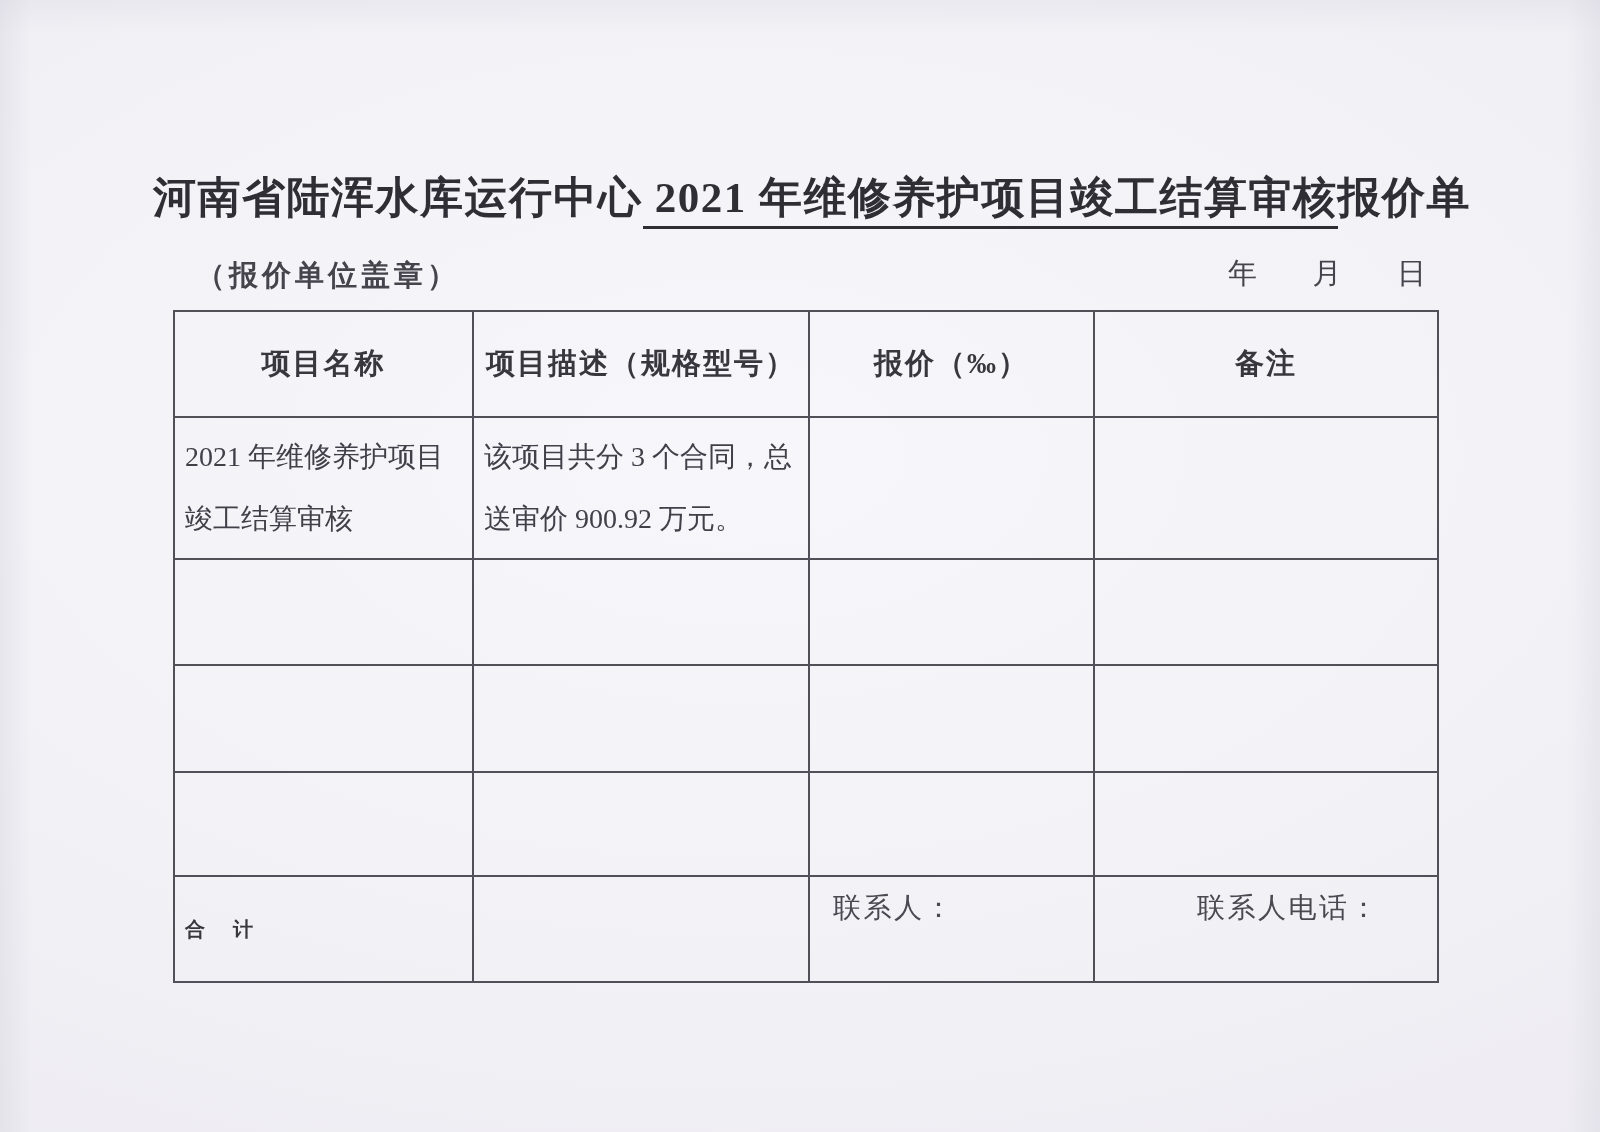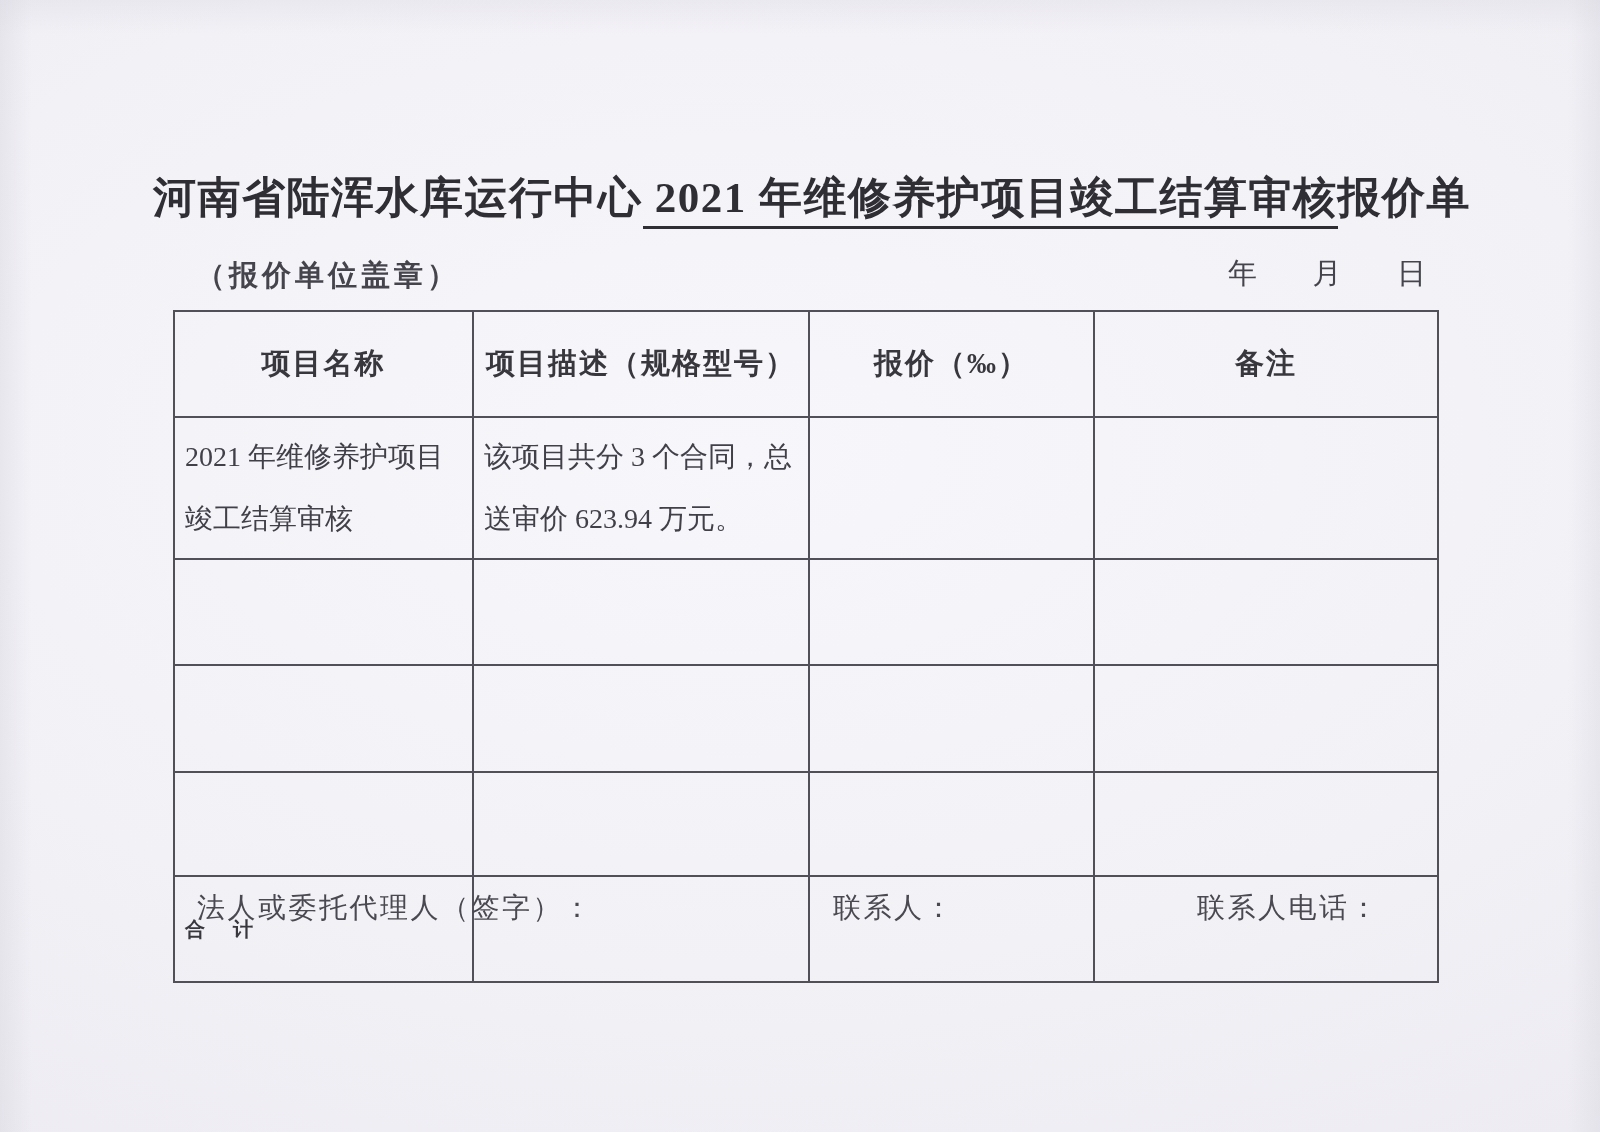--- a/index.html
+++ b/index.html
@@ -145,21 +145,21 @@
       <tr>
         <th>项目名称</th>
         <th>项目描述（规格型号）</th>
         <th>报价（‰）</th>
         <th>备注</th>
       </tr>
     </thead>
     <tbody>
       <tr class="row-data">
         <td>2021 年维修养护项目竣工结算审核</td>
-        <td>该项目共分 3 个合同，总送审价 623.94 万元。</td>
+        <td>该项目共分 3 个合同，总送审价 900.92 万元。</td>
         <td></td>
         <td></td>
       </tr>
       <tr class="row-empty-a">
         <td></td>
         <td></td>
         <td></td>
         <td></td>
       </tr>
       <tr class="row-empty-b">
@@ -176,17 +176,16 @@
       </tr>
       <tr class="row-total">
         <td class="total-cell">合　计</td>
         <td></td>
         <td></td>
         <td></td>
       </tr>
     </tbody>
   </table>
 
-  <span class="footer-label fl-legal">法人或委托代理人（签字）：</span>
   <span class="footer-label fl-contact">联系人：</span>
   <span class="footer-label fl-phone">联系人电话：</span>
 
 </div>
 
 </body></html>

